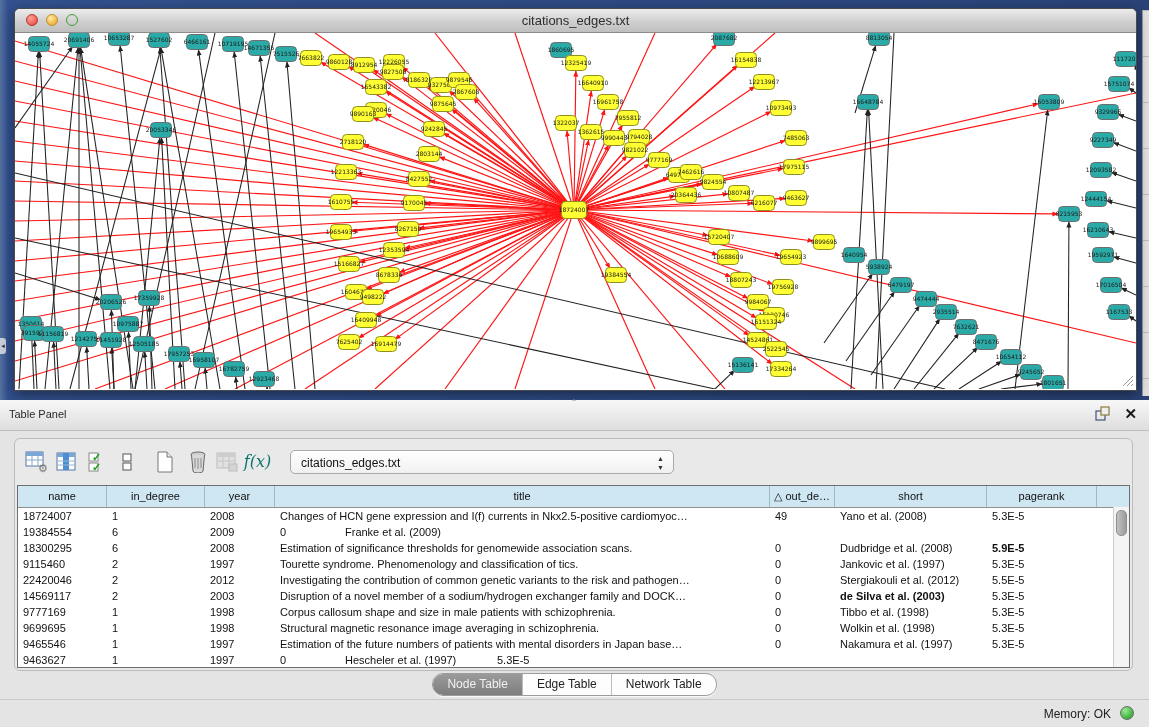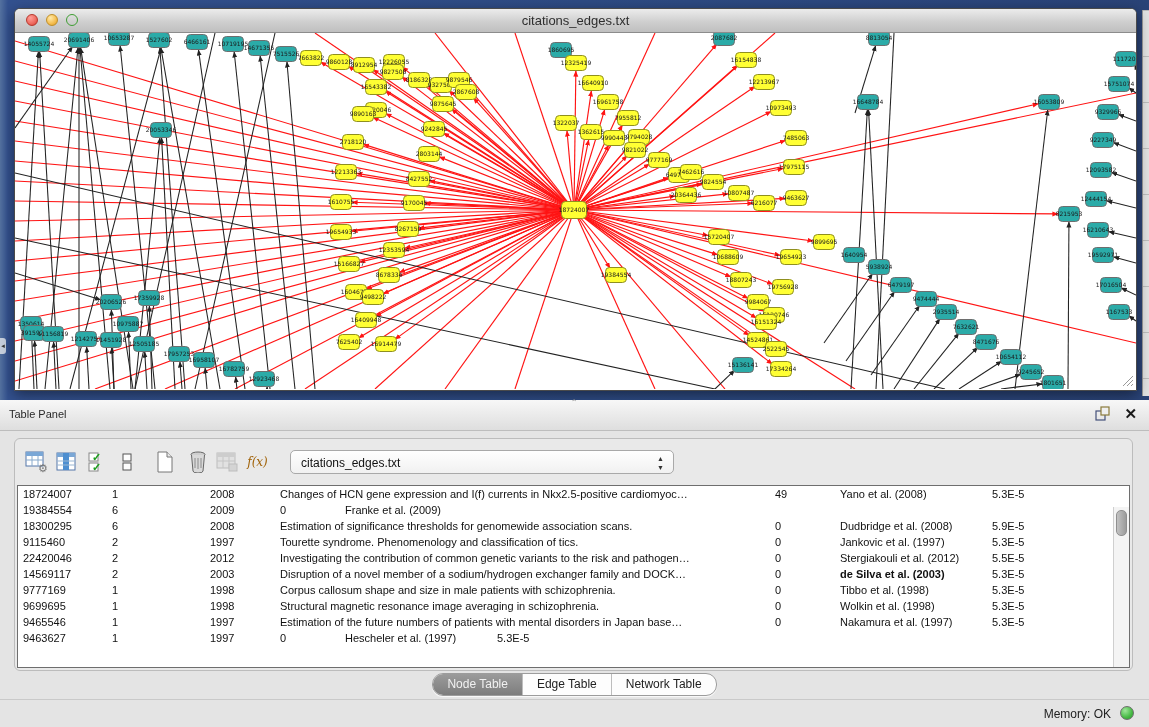--- a/index.html
+++ b/index.html
@@ -39,21 +39,21 @@
   .panel-header .ptitle{position:absolute;left:9px;top:8px;font-size:11px;color:#2a2a2a;}
   .splitter-grip{position:absolute;left:566px;top:1px;width:16px;height:5px;color:#8a8a8a;
                  font-size:8px;line-height:4px;text-align:center;}
   .header-icons{position:absolute;right:12px;top:6px;display:flex;gap:13px;align-items:center;}
   .close-x{font-size:15px;font-weight:bold;color:#1a1a1a;line-height:16px;}
 
   .panel-body{position:absolute;left:14px;top:38px;width:1119px;height:233px;
               border:1px solid #bcbcbc;border-radius:6px;background:#e9e9e9;box-sizing:border-box;}
   .toolbar{height:45px;display:flex;align-items:center;padding-left:10px;}
   .tb-icon{width:23px;height:23px;margin-right:7px;display:flex;align-items:center;justify-content:center;}
-  .fx{font-family:"DejaVu Serif",serif;font-style:italic;font-size:12px;color:#a16207;}
+  .fx{font-family:"DejaVu Serif",serif;font-style:italic;font-size:16px;color:#0f766e;}
   .dropdown{margin-left:14px;width:384px;height:24px;border:1px solid #a9a9a9;border-radius:5px;
             background:linear-gradient(180deg,#ffffff,#f1f1f1);position:relative;
             font-size:12px;color:#111;line-height:24px;padding-left:10px;box-sizing:border-box;}
   .stepper{position:absolute;right:9px;top:3px;font-size:7px;line-height:9px;color:#333;text-align:center;}
 
   .table-wrap{position:absolute;left:2px;right:2px;top:46px;bottom:2px;background:#fff;
               border:1px solid #6e6e6e;overflow:hidden;}
   .thead{display:flex;height:21px;background:#cfe6f3;border-bottom:1px solid #8f8f8f;}
   .th{box-sizing:border-box;border-right:1px solid #9fb9c6;font-size:11px;color:#111;
       text-align:center;line-height:20px;overflow:hidden;white-space:nowrap;}
@@ -807,20 +807,30 @@
           </svg>
       </span>
       <span class="tb-icon fx">f(x)</span>
       <div class="dropdown">
         <span>citations_edges.txt</span>
         <span class="stepper">▲<br>▼</span>
       </div>
     </div>
 
     <div class="table-wrap">
+      <div class="thead" id="thead">
+          <div class="th" style="width: 89px;">name</div>
+          <div class="th" style="width: 98px;">in_degree</div>
+          <div class="th" style="width: 70px;">year</div>
+          <div class="th" style="width: 495px;">title</div>
+          <div class="th" style="width: 65px;">△ out_de…</div>
+          <div class="th" style="width: 152px;">short</div>
+          <div class="th" style="width: 110px;">pagerank</div>
+          <div class="th" style="flex: 1 1 0%;"></div>
+        </div>
       <div id="tbody">
           <div class="trow">
             <div class="td" style="width: 89px;">18724007</div>
             <div class="td" style="width: 98px;">1</div>
             <div class="td" style="width: 70px;">2008</div>
             <div class="td" style="width: 495px;">Changes of HCN gene expression and I(f) currents in Nkx2.5-positive cardiomyoc…</div>
             <div class="td" style="width: 65px;">49</div>
             <div class="td" style="width: 152px;">Yano et al. (2008)</div>
             <div class="td" style="width: 110px;">5.3E-5</div>
           </div>
@@ -832,21 +842,21 @@
             <div class="td" style="width: 152px;">Franke et al. (2009)</div>
             <div class="td" style="width: 110px; margin-top: 12px;">5.6E-5</div>
           </div>
           <div class="trow">
             <div class="td" style="width: 89px;">18300295</div>
             <div class="td" style="width: 98px;">6</div>
             <div class="td" style="width: 70px;">2008</div>
             <div class="td" style="width: 495px;">Estimation of significance thresholds for genomewide association scans.</div>
             <div class="td" style="width: 65px;">0</div>
             <div class="td" style="width: 152px;">Dudbridge et al. (2008)</div>
-            <div class="td" style="width: 110px;">5.9E-5</div>
+            <div class="td" style="width: 110px; font-weight: bold;">5.9E-5</div>
           </div>
           <div class="trow">
             <div class="td" style="width: 89px;">9115460</div>
             <div class="td" style="width: 98px;">2</div>
             <div class="td" style="width: 70px;">1997</div>
             <div class="td" style="width: 495px;">Tourette syndrome. Phenomenology and classification of tics.</div>
             <div class="td" style="width: 65px;">0</div>
             <div class="td" style="width: 152px;">Jankovic et al. (1997)</div>
             <div class="td" style="width: 110px;">5.3E-5</div>
           </div>

